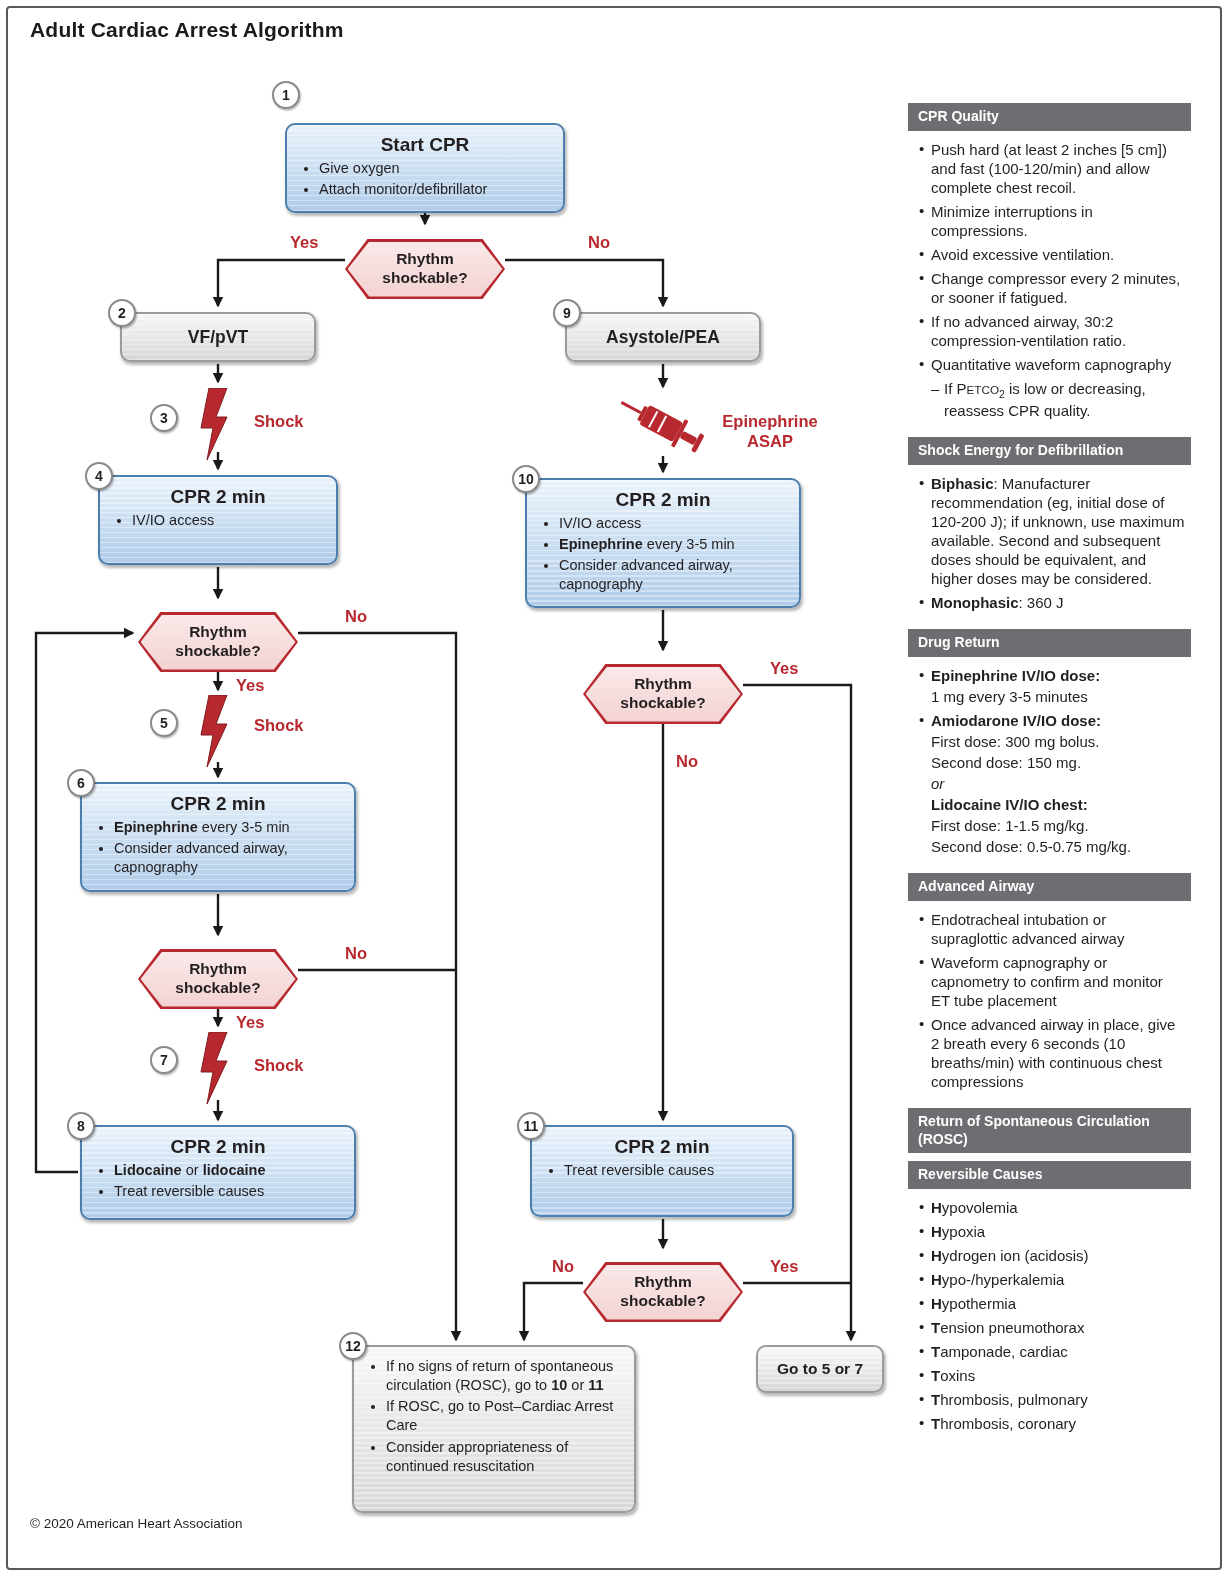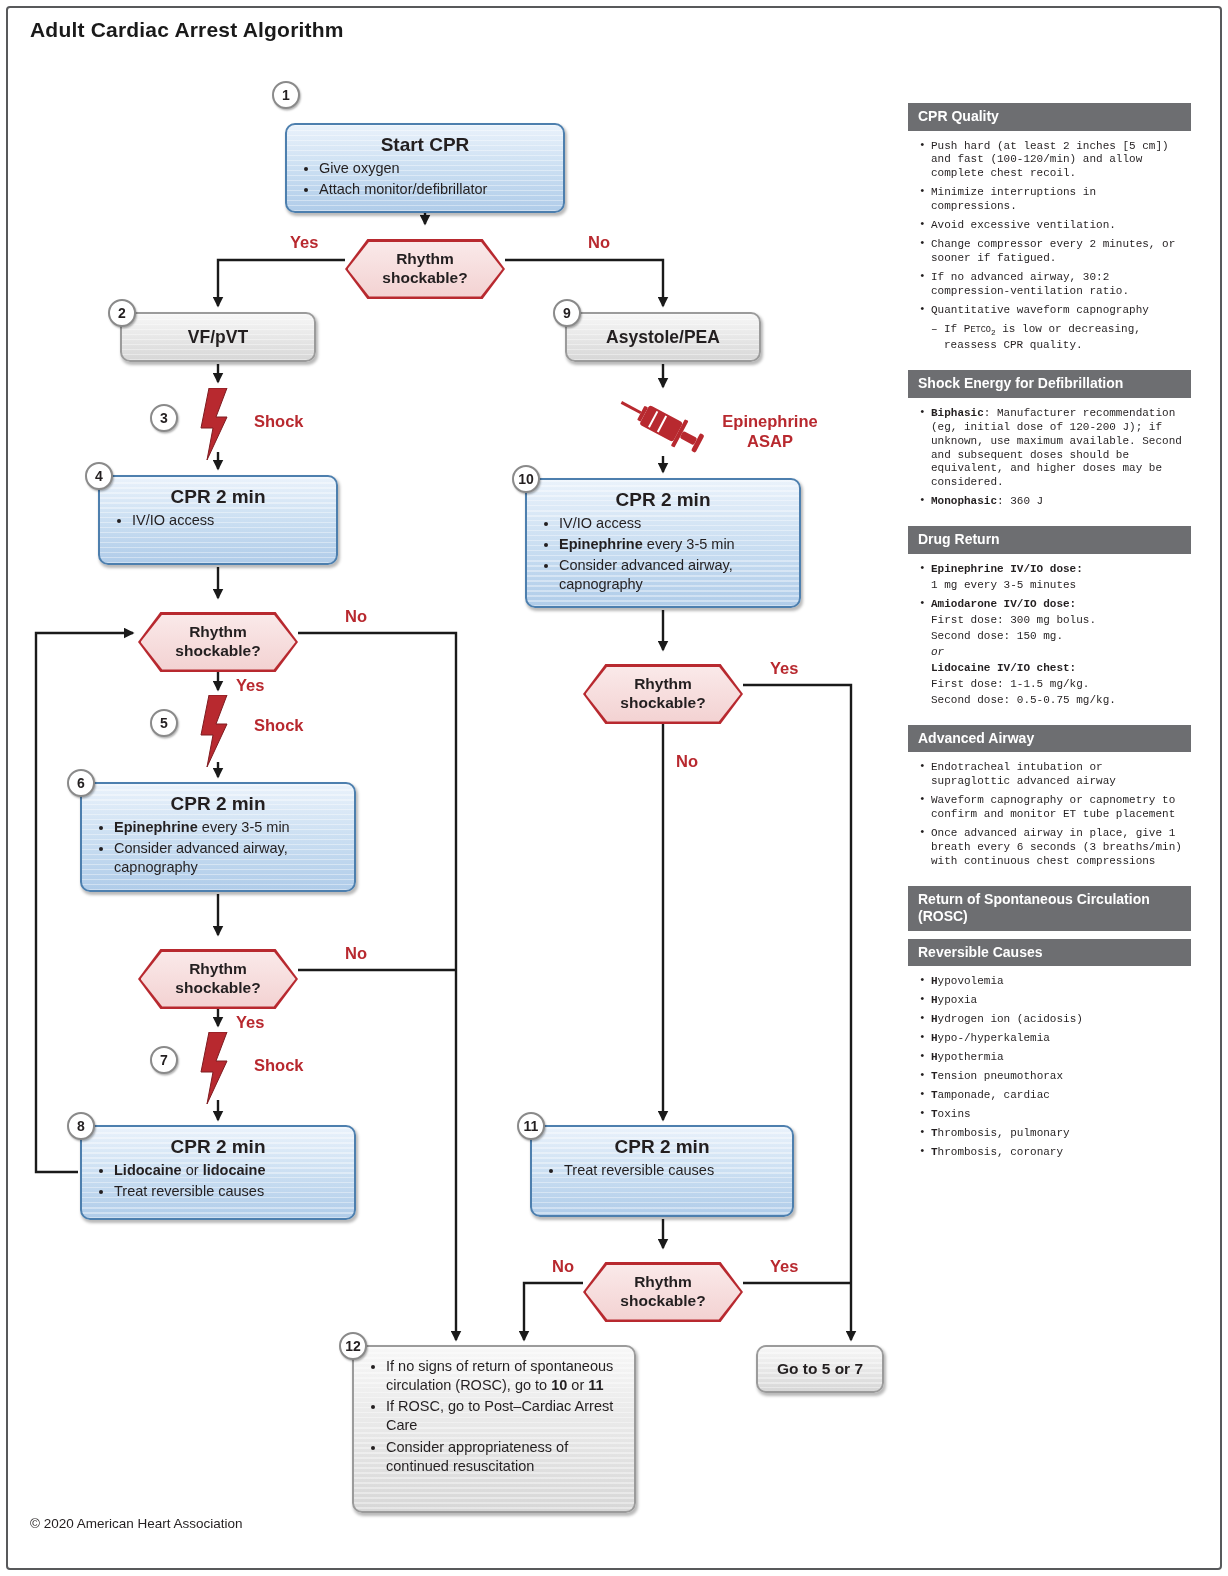--- a/index.html
+++ b/index.html
@@ -44,21 +44,21 @@
   .rlab { position:absolute; color:#b8292f; font-weight:bold; font-size:16.5px; z-index:3; }
   .epi { position:absolute; color:#b8292f; font-weight:bold; font-size:16.5px; z-index:3;
          width:130px; text-align:center; line-height:1.2; }
   .icon { position:absolute; z-index:3; }
 
   
   .sidebar { position:absolute; left:908px; top:95px; width:283px; z-index:2; }
   .panel { margin-bottom:7px;margin-top:8px; }
   .panel-h { background:#6d6e71; color:#fff; font-size:14px; font-weight:bold; padding:5px 10px; line-height:1.25; }
   .panel-b { padding:9px 6px 4px 10px; }
-  .it { position:relative; padding-left:13px; margin:0 0 5px; font-size:11px; line-height:1.27;font-family:Liberation Mono, monospace; }
+  .it { position:relative; padding-left:13px; margin:0 0 5px; font-size:15px; line-height:1.27; }
   .it.bullet::before { content:"\2022"; position:absolute; left:1px; top:-1px; }
   .it.cont { margin-top:-3px; }
   .it.dash { padding-left:26px; }
   .it.dash::before { content:"\2013"; position:absolute; left:13px; }
 
   .sb { font-weight:bold; }
   .si { font-style:italic; }
   .ssc { font-size:.78em; }
   .ssub { font-size:.7em; vertical-align:sub; }
 </style>
@@ -286,21 +286,21 @@
         <div class="it cont">First dose: 1-1.5 mg/kg.</div>
         <div class="it cont">Second dose: 0.5-0.75 mg/kg.</div>
       </div>
     </div>
 
     <div class="panel">
       <div class="panel-h">Advanced Airway</div>
       <div class="panel-b">
         <div class="it bullet">Endotracheal intubation or supraglottic advanced airway</div>
         <div class="it bullet">Waveform capnography or capnometry to confirm and monitor ET tube placement</div>
-        <div class="it bullet">Once advanced airway in place, give 1 breath every 6 seconds (3 breaths/min) with continuous chest compressions</div>
+        <div class="it bullet">Once advanced airway in place, give 2 breath every 6 seconds (10 breaths/min) with continuous chest compressions</div>
       </div>
     </div>
 
     <div class="panel">
       <div class="panel-h">Return of Spontaneous Circulation (ROSC)</div>
     </div>
 
     <div class="panel">
       <div class="panel-h">Reversible Causes</div>
       <div class="panel-b">

